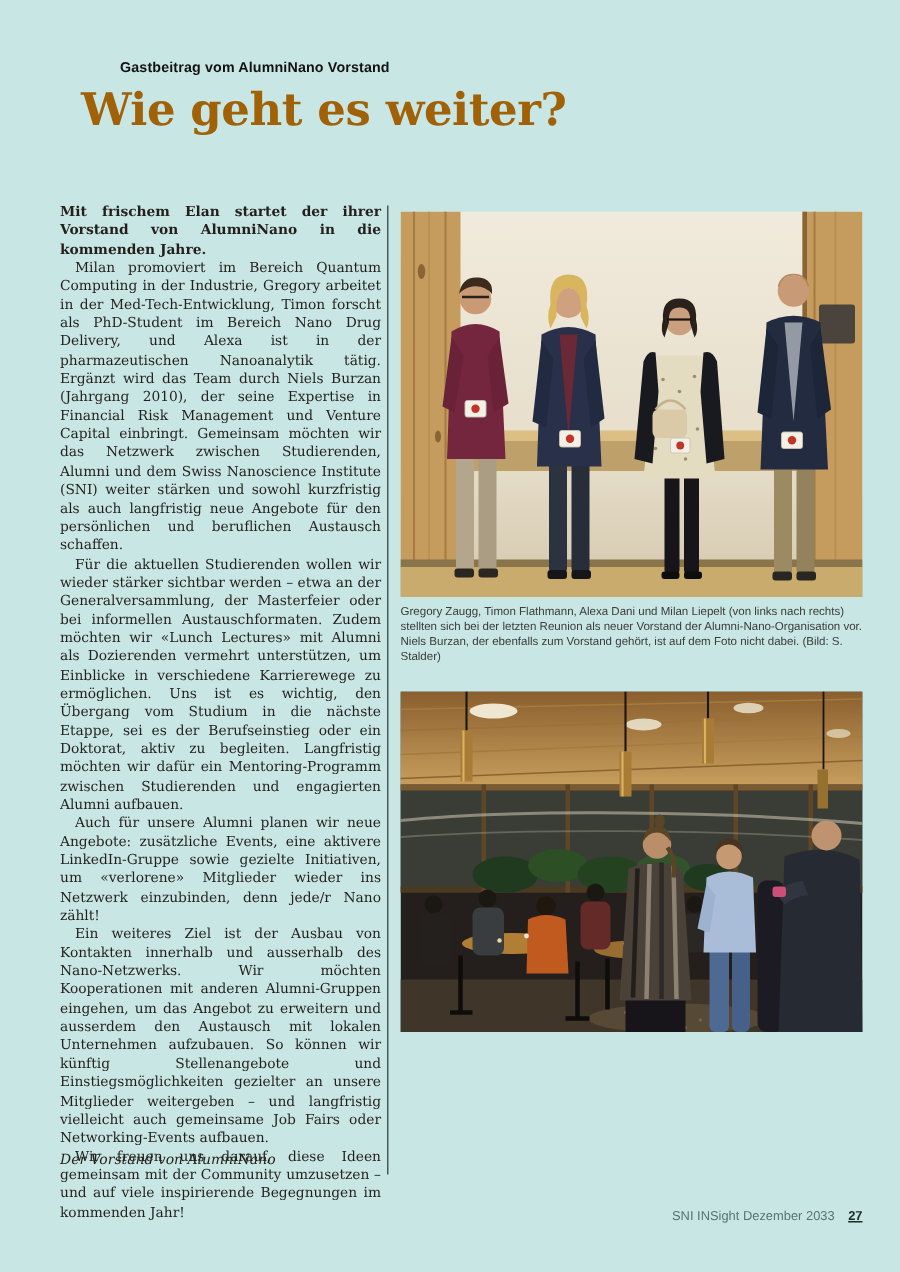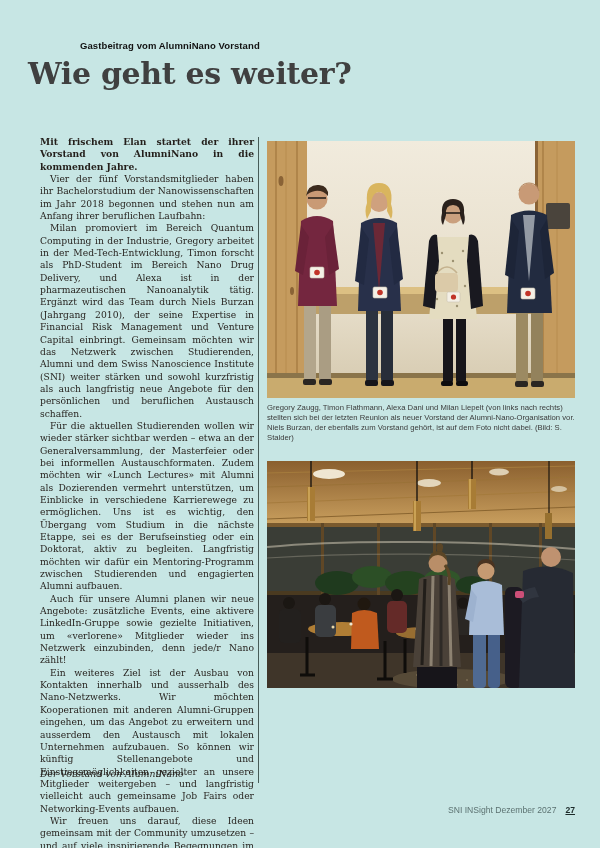--- a/index.html
+++ b/index.html
@@ -10,23 +10,23 @@
     -webkit-font-smoothing:antialiased;
   }
   .page{position:absolute;inset:0;}
 
   .kicker{
     position:absolute;left:40px;top:40px;width:400px;
     font-family:"Liberation Sans", sans-serif;
     font-size:9.5px;font-weight:bold;color:#121212;letter-spacing:.1px;margin-left:40px;
   }
   .title{
-    position:absolute;left:28px;top:56px;width:520px;
+    position:absolute;left:54px;top:56px;width:520px;
     font-family:"DejaVu Serif", serif;
-    font-size:30px;font-weight:bold;color:#404040;letter-spacing:-.3px;
+    font-size:30px;font-weight:bold;color:#a16207;letter-spacing:-.3px;
   }
 
   .left-col{
     position:absolute;left:40px;top:136px;width:214px;
     font-size:9.2px;line-height:12.35px;color:#241f1b;
     text-align:justify;
   }
   .left-col p{margin:0;}
   .left-col p.lead{font-weight:bold;}
   .left-col p.indent{text-indent:10px;}
@@ -59,21 +59,20 @@
 </head>
 <body>
 
 <div class="page">
 
   <div class="kicker">Gastbeitrag vom AlumniNano Vorstand</div>
   <h1 class="title" style="margin:0">Wie geht es weiter?</h1>
 
   <div class="left-col">
     <p class="lead">Mit frischem Elan startet der ihrer Vorstand von AlumniNano in die kommenden Jahre.</p>
-    <p class="indent">Vier der fünf Vorstandsmitglieder haben ihr Bachelorstudium der Nanowissenschaften im Jahr 2018 begonnen und stehen nun am Anfang ihrer beruflichen Laufbahn:</p>
     <p class="indent">Milan promoviert im Bereich Quantum Computing in der Industrie, Gregory arbeitet in der Med-Tech-Entwicklung, Timon forscht als PhD-Student im Bereich Nano Drug Delivery, und Alexa ist in der pharmazeutischen Nanoanalytik tätig. Ergänzt wird das Team durch Niels Burzan (Jahrgang 2010), der seine Expertise in Financial Risk Management und Venture Capital einbringt. Gemeinsam möchten wir das Netzwerk zwischen Studierenden, Alumni und dem Swiss Nanoscience Institute (SNI) weiter stärken und sowohl kurzfristig als auch langfristig neue Angebote für den persönlichen und beruflichen Austausch schaffen.</p>
     <p class="indent">Für die aktuellen Studierenden wollen wir wieder stärker sichtbar werden – etwa an der Generalversammlung, der Masterfeier oder bei informellen Austauschformaten. Zudem möchten wir «Lunch Lectures» mit Alumni als Dozierenden vermehrt unterstützen, um Einblicke in verschiedene Karrierewege zu ermöglichen. Uns ist es wichtig, den Übergang vom Studium in die nächste Etappe, sei es der Berufseinstieg oder ein Doktorat, aktiv zu begleiten. Langfristig möchten wir dafür ein Mentoring-Programm zwischen Studierenden und engagierten Alumni aufbauen.</p>
     <p class="indent">Auch für unsere Alumni planen wir neue Angebote: zusätzliche Events, eine aktivere LinkedIn-Gruppe sowie gezielte Initiativen, um «verlorene» Mitglieder wieder ins Netzwerk einzubinden, denn jede/r Nano zählt!</p>
     <p class="indent">Ein weiteres Ziel ist der Ausbau von Kontakten innerhalb und ausserhalb des Nano-Netzwerks. Wir möchten Kooperationen mit anderen Alumni-Gruppen eingehen, um das Angebot zu erweitern und ausserdem den Austausch mit lokalen Unternehmen aufzubauen. So können wir künftig Stellenangebote und Einstiegsmöglichkeiten gezielter an unsere Mitglieder weitergeben – und langfristig vielleicht auch gemeinsame Job Fairs oder Networking-Events aufbauen.</p>
     <p class="indent">Wir freuen uns darauf, diese Ideen gemeinsam mit der Community umzusetzen – und auf viele inspirierende Begegnungen im kommenden Jahr!</p>
   </div>
   <div class="signature">Der Vorstand von AlumniNano</div>
 
   <div class="divider"></div>
 
@@ -307,16 +306,16 @@
           <path d="M256 110 Q282 100 306 112 L308 227 L252 227 Z" fill="#262a33"></path>
           <path d="M268 126 Q256 128 250 134 L256 142 Q264 136 272 136 Z" fill="#30353f"></path>
           <rect x="248" y="130" width="9" height="7" rx="2" fill="#cc4f78"></rect>
           <circle cx="284" cy="96" r="10" fill="#bf9270"></circle>
         </g>
       </svg>
     </div>
   </div>
 
   <div class="footer">
-    <span>SNI INSight Dezember 2027</span><span class="pagenum">27</span>
+    <span>SNI INSight Dezember 2033</span><span class="pagenum">27</span>
   </div>
 
 </div>
 
 </body></html>

